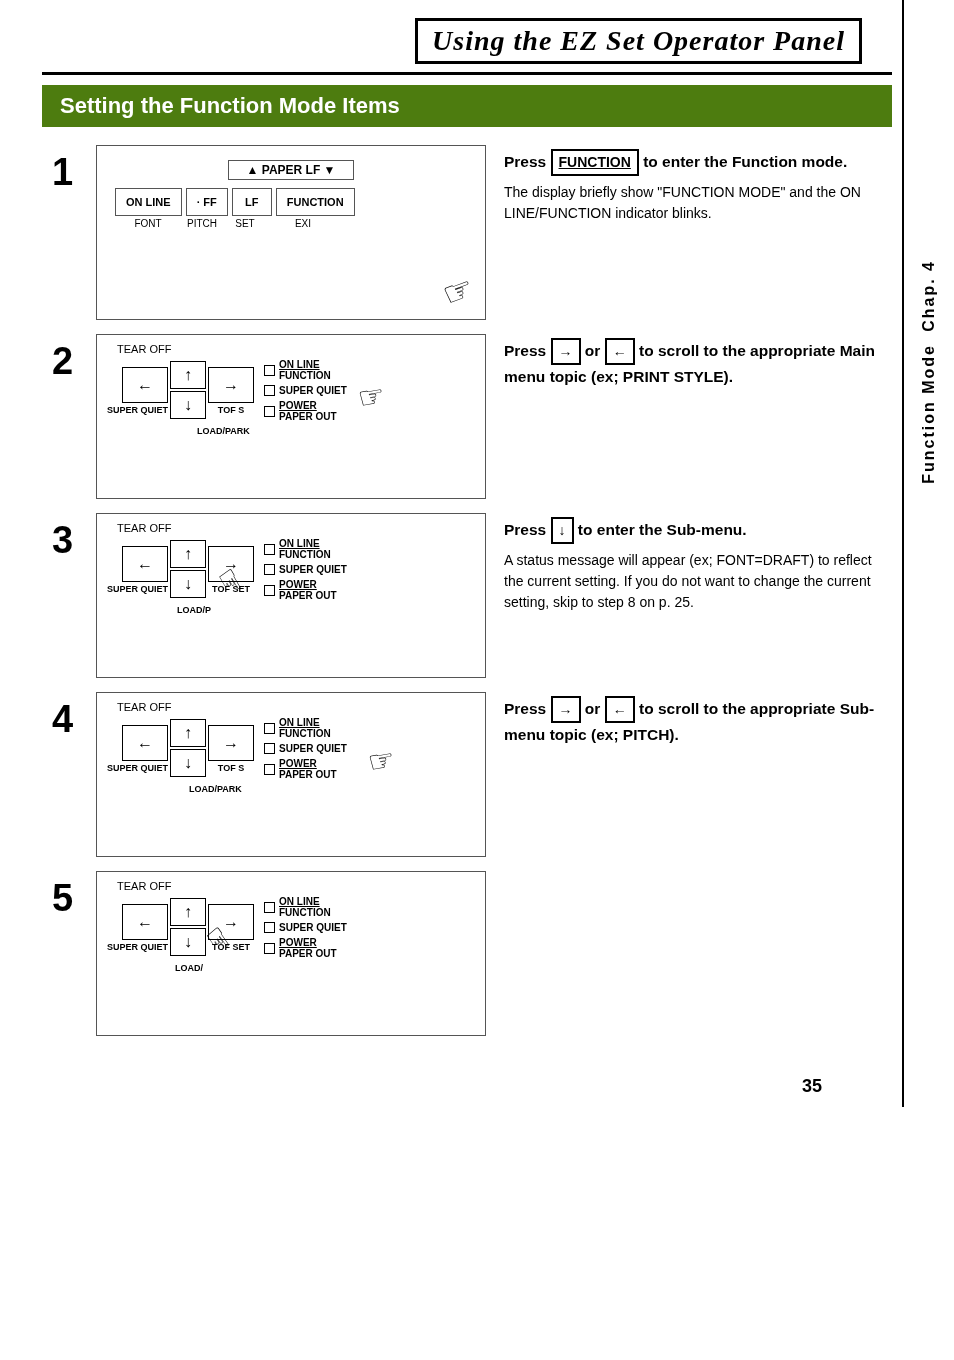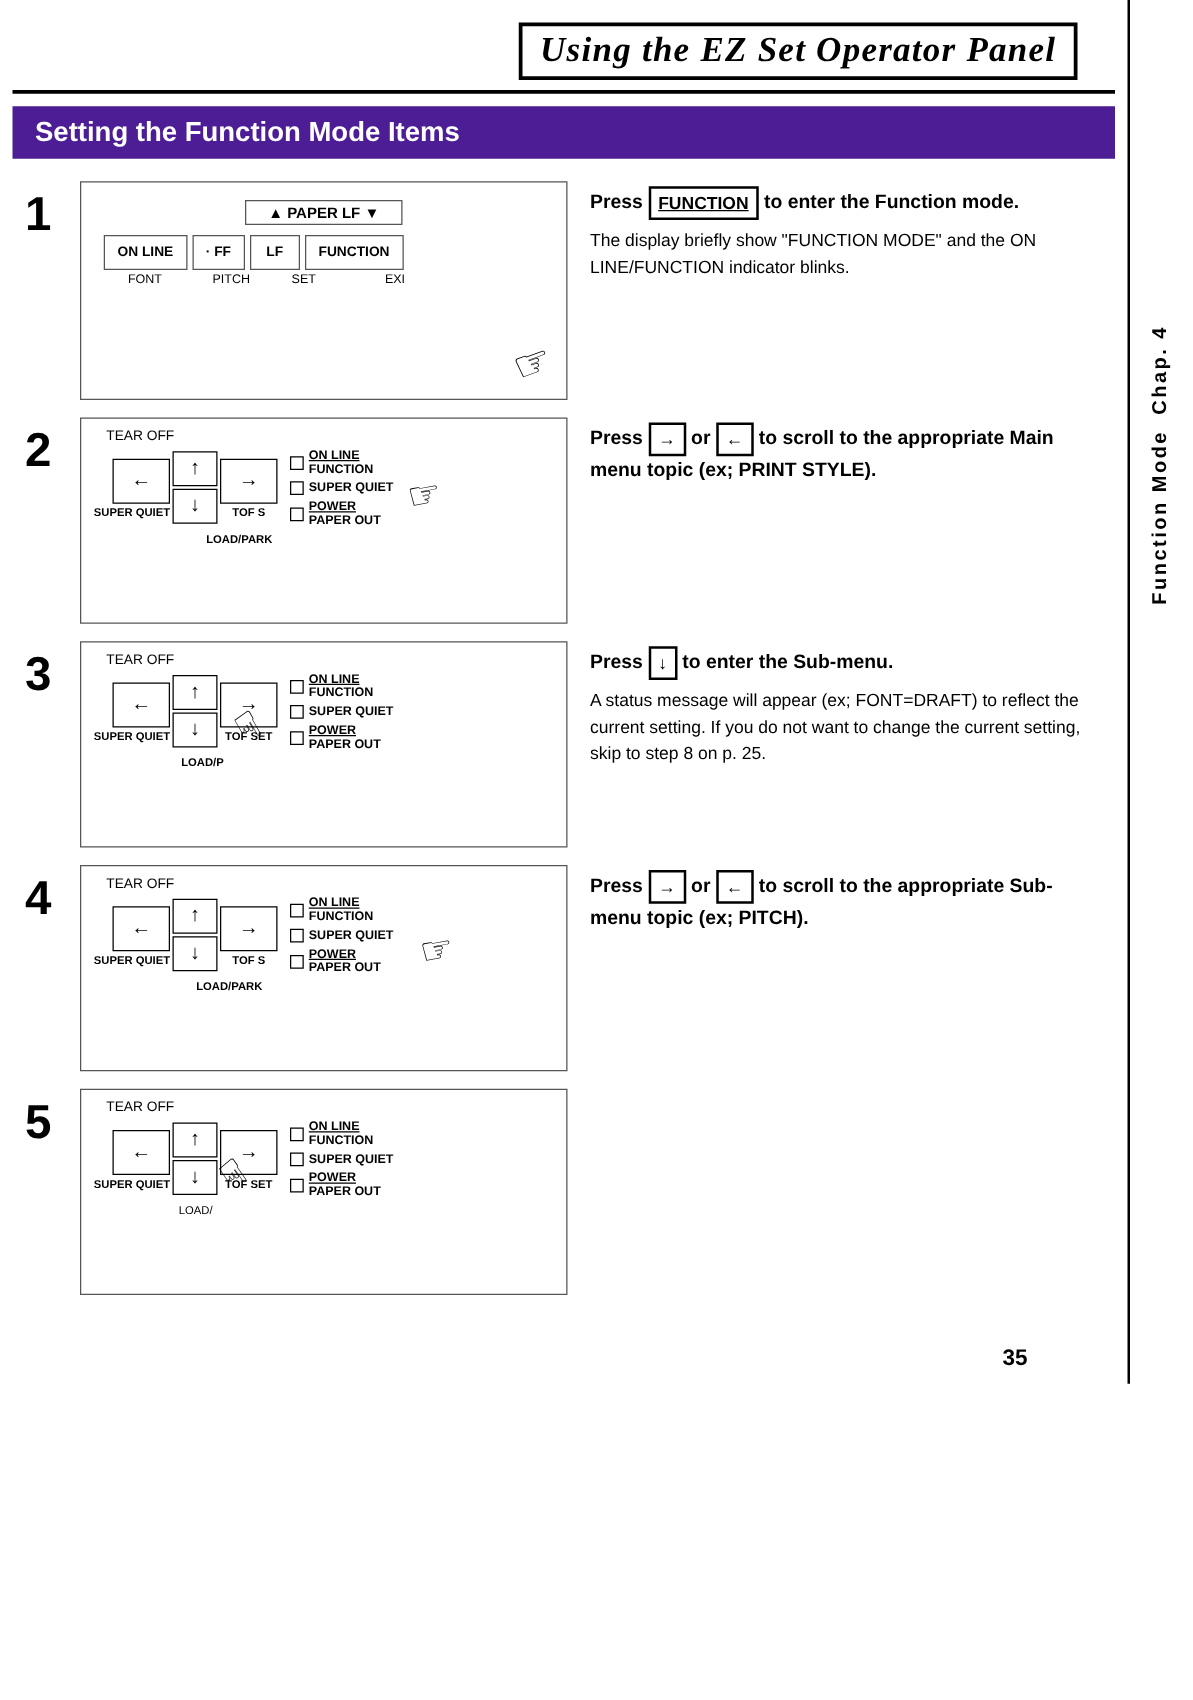--- a/index.html
+++ b/index.html
@@ -24,32 +24,33 @@
       font-style: italic;
       letter-spacing: 1px;
       font-family: 'Times New Roman', serif;
       border: 3px solid #000;
       display: inline-block;
       padding: 4px 14px;
     }
 
     
     .section-header {
-      background: #4c1d95;
+      background: #4d7c0f;
       color: #fff;
       font-size: 22px;
       font-weight: bold;
       padding: 8px 18px;
       margin: 10px 0 0 0;
     }
 
     
     .page-wrapper {
       display: flex;
       flex-direction: row;
+      padding-left: 32px;
     }
     .main-content {
       flex: 1;
       padding: 0 10px 0 10px;
     }
 
     
     .step-row {
       display: flex;
       flex-direction: row;
@@ -141,21 +142,21 @@
       min-width: 54px;
     }
     .btn-narrow {
       min-width: 40px;
     }
     .btn-wide {
       min-width: 70px;
     }
     .diag1-labels {
       display: flex;
-      gap: 18px;
+      gap: 3px;
       margin-top: 2px;
       padding-left: 2px;
     }
     .diag1-label {
       font-size: 10px;
       min-width: 54px;
       text-align: center;
     }
 
     
@@ -504,21 +505,21 @@
                 <span class="cb-label-small">SUPER QUIET</span>
               </div>
               <div class="checkbox-row">
                 <span class="cb"></span>
                 <span><span class="cb-label-underline">POWER</span><br><span class="cb-label-small">PAPER OUT</span></span>
               </div>
             </div>
 
             <div style="position:absolute; left:108px; bottom:22px; font-size:30px; transform:rotate(55deg);">☞</div>
           </div>
-          <div style="margin-top:4px; margin-left:68px; font-size:9px; font-weight:normal;">LOAD/</div>
+          <div style="margin-top:4px; margin-left:68px; font-size:9px; font-weight:bold;">LOAD/</div>
         </div>
       </div>
     </div>
 
     <div class="page-number" style="margin-top:20px;">35</div>
   </div>
 
   <div class="right-sidebar">
     <div class="sidebar-chap">Chap. 4</div>
     <div class="sidebar-func">Function Mode</div>

